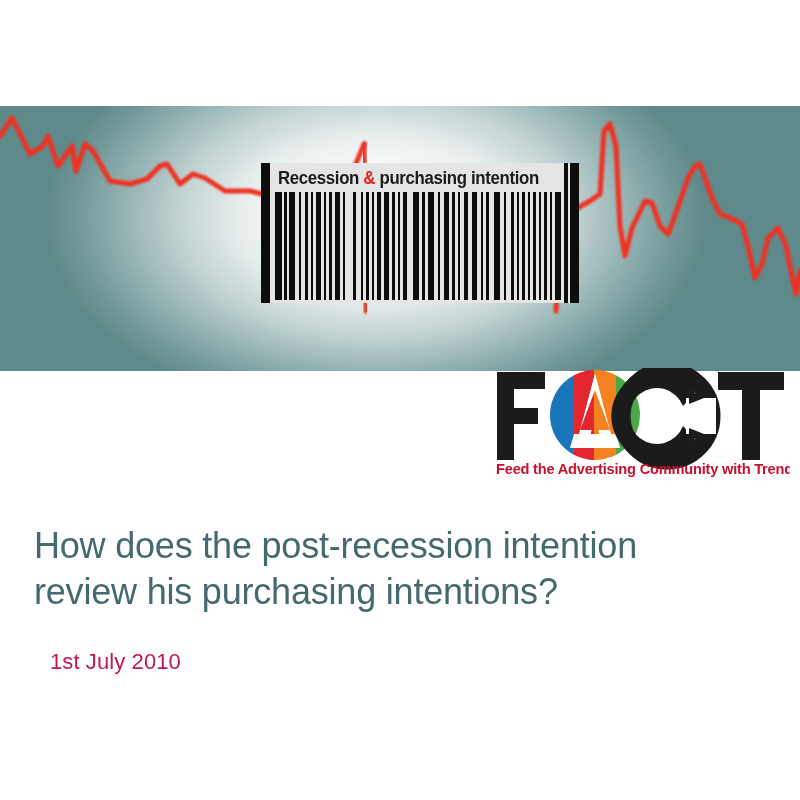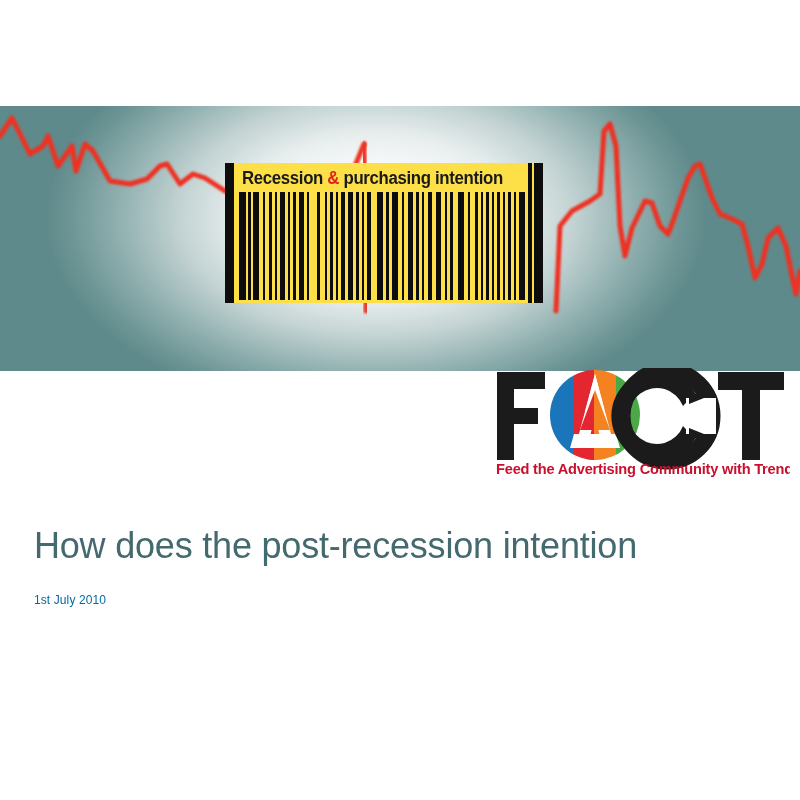--- a/index.html
+++ b/index.html
@@ -48,25 +48,25 @@
     left: 0;
     top: 0;
     width: 800px;
     height: 265px;
     display: block;
   }
 
   
   .barcode {
     position: absolute;
-    left: 225px;
+    left: 261px;
     top: 163px;
     width: 318px;
     height: 140px;
-    background: #fde047;
+    background: #e5e5e5;
     box-sizing: border-box;
     padding: 0;
   }
   .barcode-rail {
     position: absolute;
     top: 0;
     width: 9px;
     height: 140px;
     background: #0d0d0d;
   }
@@ -128,27 +128,27 @@
   .cover-title {
     margin: 0;
     font-family: "Liberation Sans", sans-serif;
     font-weight: 400;
     font-size: 36px;
     line-height: 46px;
     color: #44696e;
     letter-spacing: -0.2px;
   }
   .cover-date {
-    margin: 0;
+    margin: 16px;
     padding-top: 20px;
     font-family: "Liberation Sans", sans-serif;
     font-weight: 400;
-    font-size: 12px;
+    font-size: 22px;
     line-height: 22px;
-    color: #0369a1;
+    color: #be185d;
     letter-spacing: 0.1px;
   }
 </style>
 </head>
 <body>
 
 <div class="slide">
 
   <div class="hero">
     <svg class="hero-svg" viewBox="0 0 800 265" preserveAspectRatio="none">
@@ -299,17 +299,18 @@
         <rect x="252" y="4" width="18" height="88"></rect>
       </g>
 
       <text x="6" y="106" font-family="Liberation Sans, sans-serif" font-size="14.6" font-weight="bold" fill="#c8102e" letter-spacing="-0.2">Feed the Advertising Community with Trends</text>
     </svg>
   </div>
 
   <div class="title-block">
     <h1 class="cover-title">
       <span>How does the post-recession intention</span><br>
+      <span>review his purchasing intentions?</span>
     </h1>
     <p class="cover-date">1st July 2010</p>
   </div>
 
 </div>
 
 </body></html>

